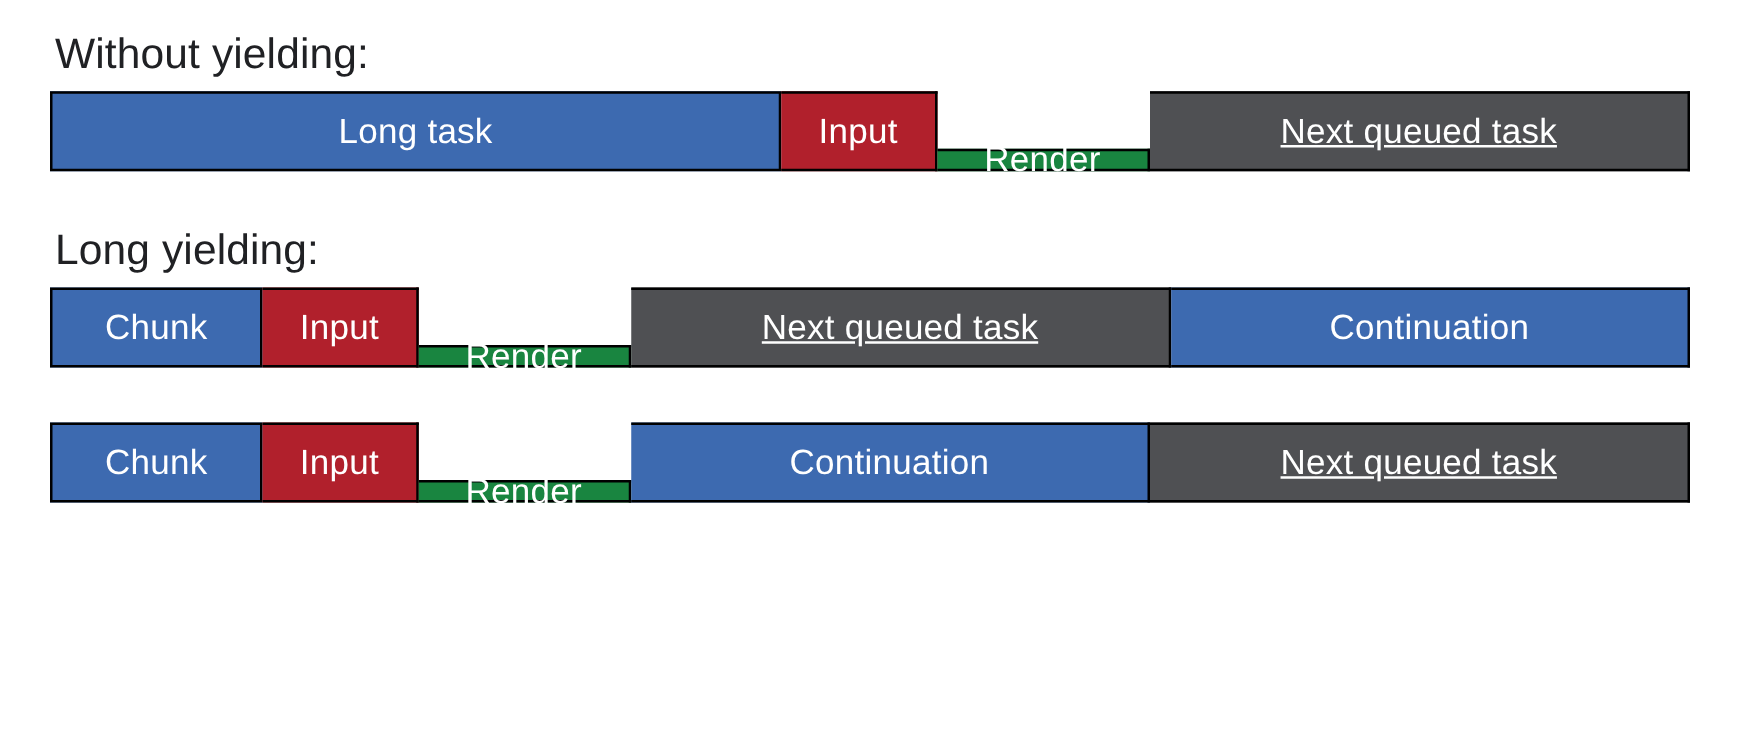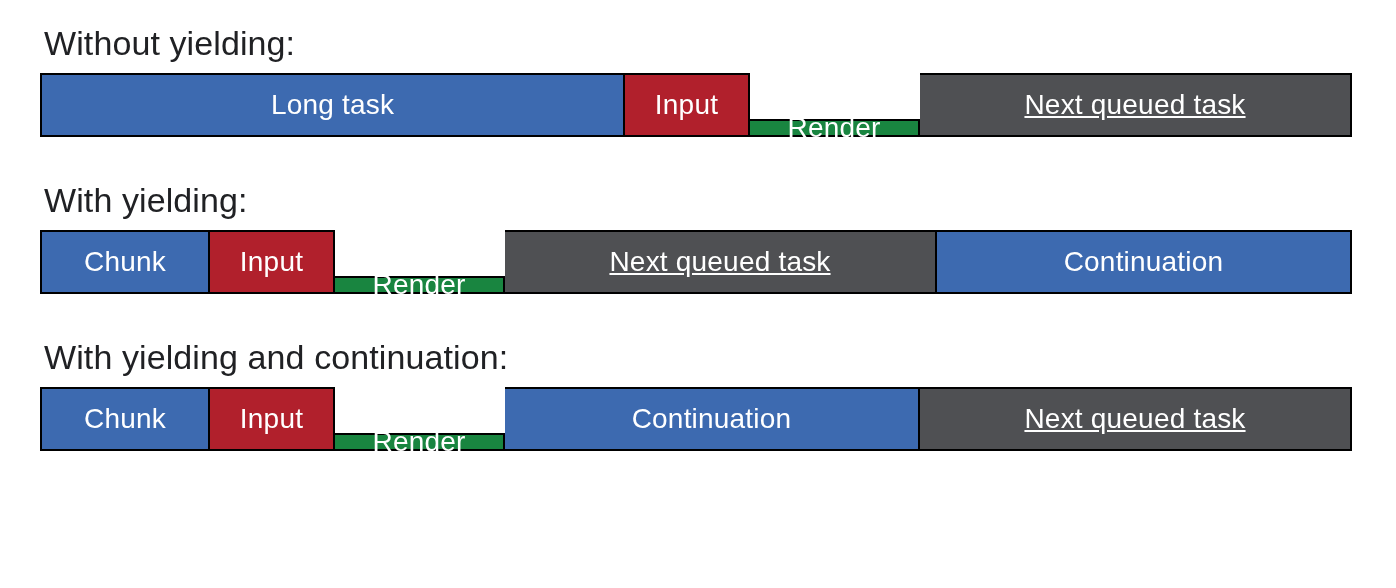--- a/index.html
+++ b/index.html
@@ -63,32 +63,31 @@
     <div class="row-title">Without yielding:</div>
     <div class="bar">
       <div class="seg c-blue" style="width:585px">Long task</div>
       <div class="seg c-red" style="width:125px">Input</div>
       <div class="seg c-green" style="width:170px">Render</div>
       <div class="seg c-gray" style="width:432px">Next queued task</div>
     </div>
   </div>
 
   <div class="row">
-    <div class="row-title">With yielding:</div>
+    <div class="row-title">Long yielding:</div>
     <div class="bar">
       <div class="seg c-blue" style="width:170px">Chunk</div>
       <div class="seg c-red" style="width:125px">Input</div>
       <div class="seg c-green" style="width:170px">Render</div>
       <div class="seg c-gray" style="width:432px">Next queued task</div>
       <div class="seg c-blue" style="width:415px">Continuation</div>
     </div>
   </div>
 
   <div class="row">
-    <div class="row-title">With yielding and continuation:</div>
     <div class="bar">
       <div class="seg c-blue" style="width:170px">Chunk</div>
       <div class="seg c-red" style="width:125px">Input</div>
       <div class="seg c-green" style="width:170px">Render</div>
       <div class="seg c-blue" style="width:415px">Continuation</div>
       <div class="seg c-gray" style="width:432px">Next queued task</div>
     </div>
   </div>
 
 </div>

